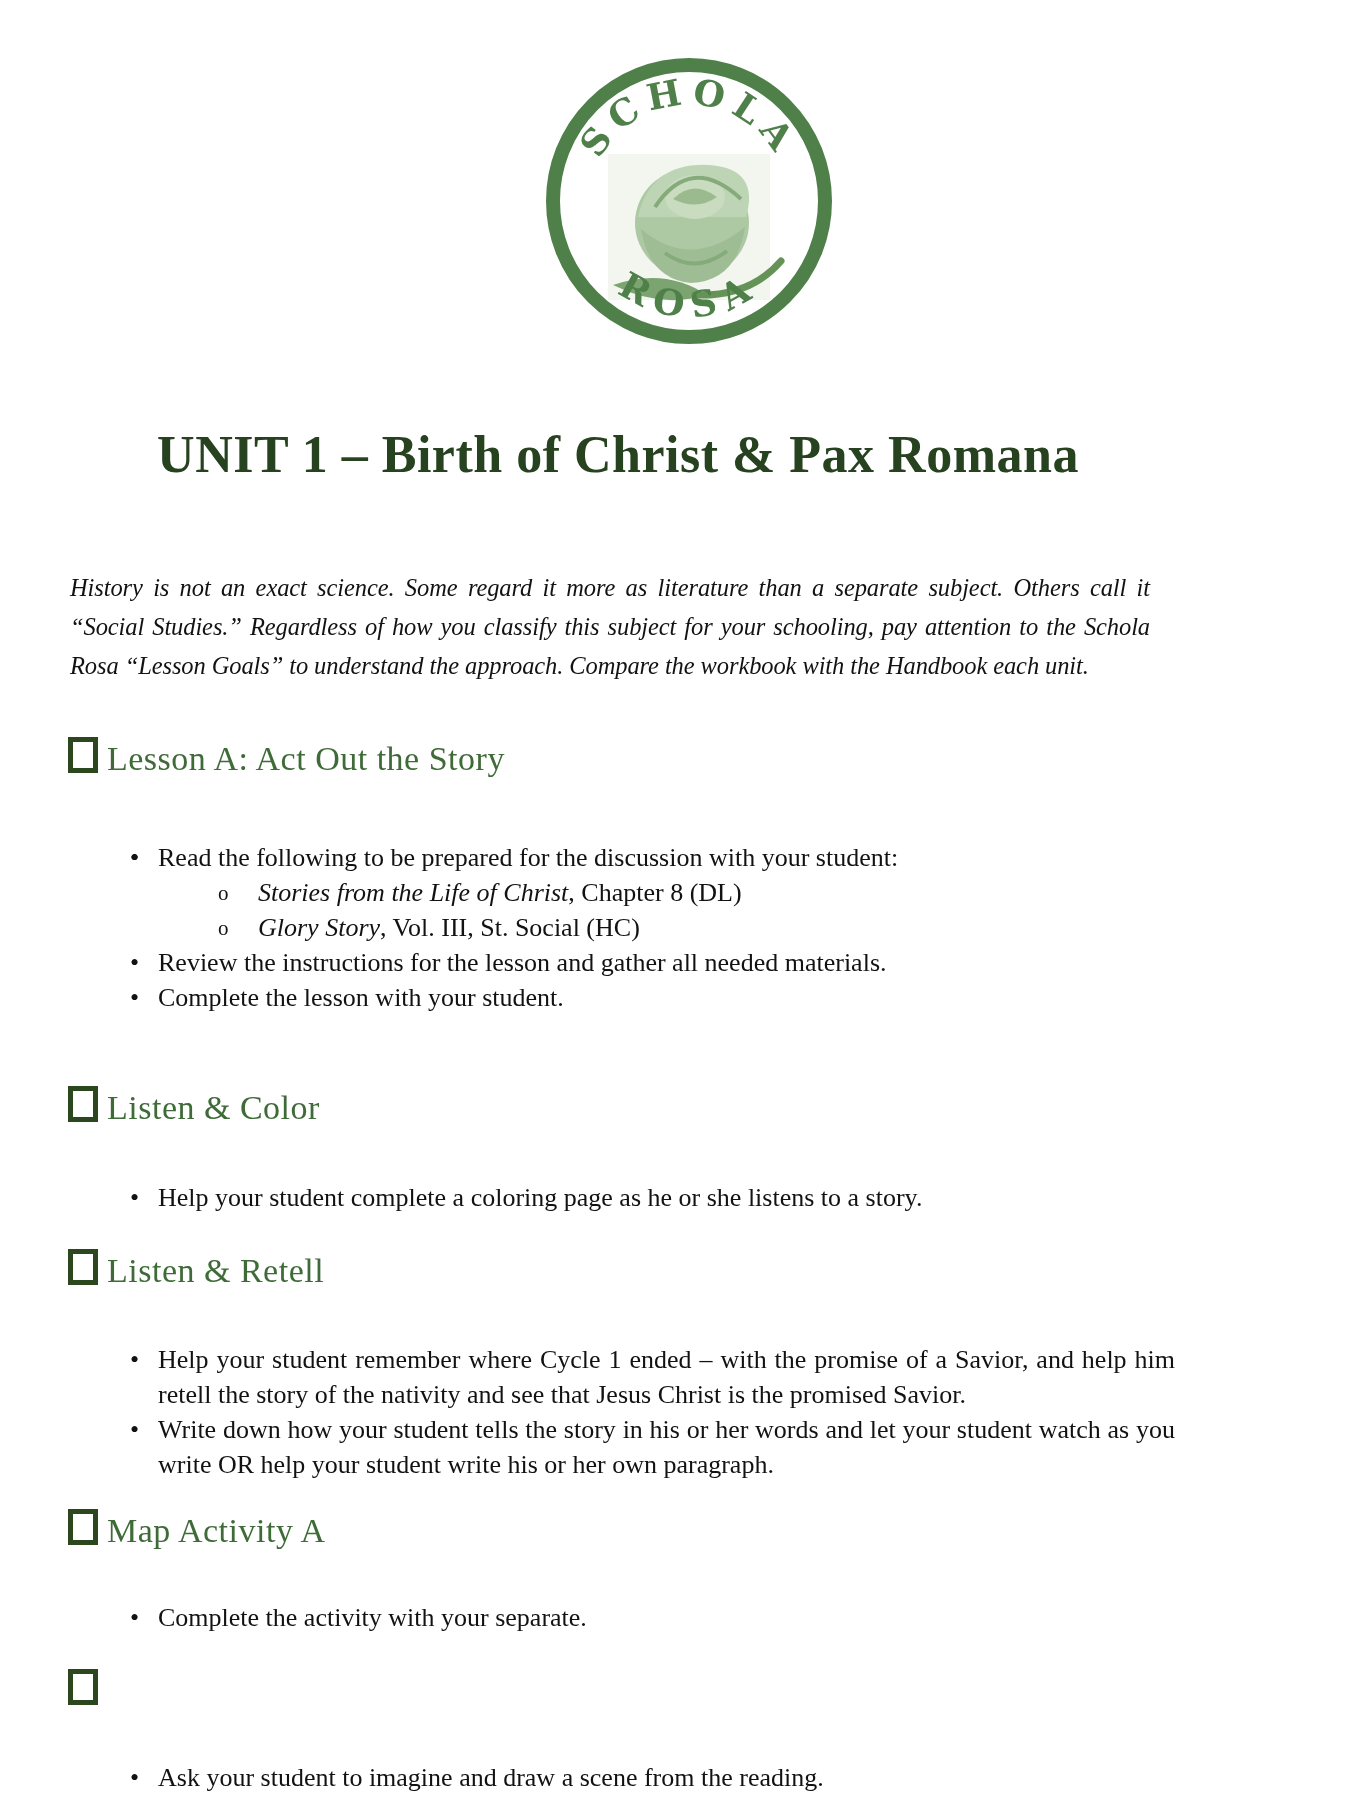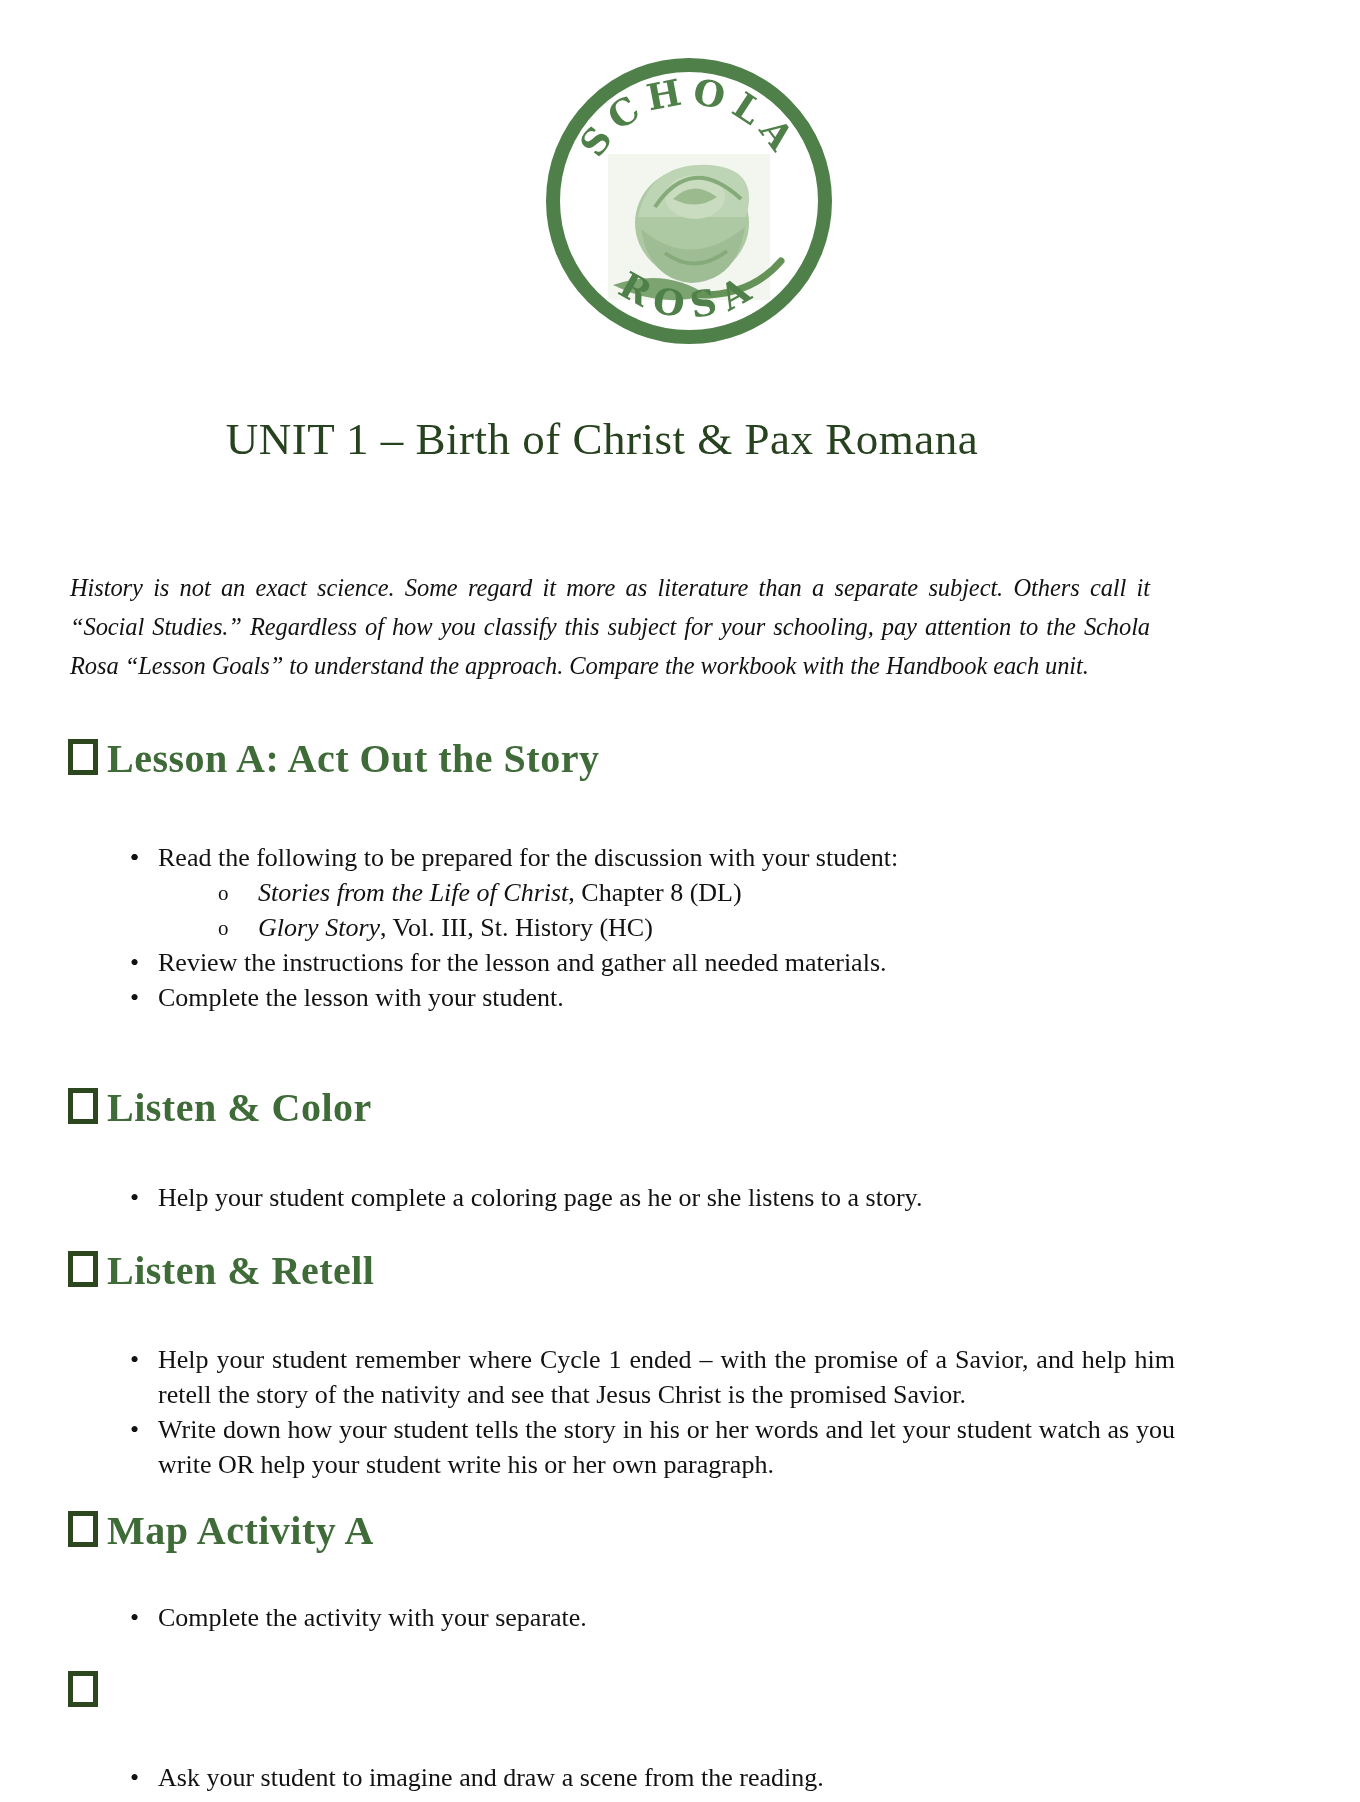--- a/index.html
+++ b/index.html
@@ -10,32 +10,32 @@
     --body-ink:#121212;
   }
   html,body{margin:0;padding:0;background:#ffffff;}
   .page{
     position:relative;width:1360px;height:1802px;background:#ffffff;overflow:hidden;
     font-family:"Liberation Serif", serif;color:var(--body-ink);
   }
   .logo{position:absolute;top:57px;left:545px;width:288px;height:288px;}
   .logo text{font-family:"DejaVu Serif", serif;font-weight:bold;fill:var(--logo-green);}
   .doc-title{
-    position:absolute;top:413px;left:62px;width:1080px;margin:0;
-    text-align:center;font-size:45px;line-height:52px;font-weight:normal;
+    position:absolute;top:413px;left:62px;width:1080px;margin:16px;
+    text-align:center;font-size:52px;line-height:52px;font-weight:bold;
     color:var(--title-green);letter-spacing:.5px;
   }
   .intro{
     position:absolute;top:560px;left:62px;width:1080px;margin:8px;
     font-style:italic;font-size:24.5px;line-height:39px;text-align:justify;
     letter-spacing:-0.1px;
   }
   .sec{position:absolute;left:62px;width:1140px;}
   .sec h2{
-    margin:0;font-weight:700;font-size:40px;line-height:46px;
+    margin:0;font-weight:400;font-size:34px;line-height:46px;
     color:var(--heading-green);letter-spacing:.5px;white-space:nowrap;
   }
   .cbx{
     display:inline-block;width:20px;height:26px;border:5px solid var(--checkbox-green);
     margin-left:6px;margin-right:9px;vertical-align:-3px;background:#ffffff;
   }
   .sec ul{list-style:none;margin:46px 0 0 28px;padding:0;width:1085px;}
   .sec li{
     position:relative;padding-left:68px;font-size:26px;line-height:35px;
     text-align:justify;margin:0;
@@ -80,21 +80,21 @@
 
   <p class="intro">History is not an exact science. Some regard it more as literature than a separate subject. Others call it “Social Studies.” Regardless of how you classify this subject for your schooling, pay attention to the Schola Rosa “Lesson Goals” to understand the approach. Compare the workbook with the Handbook each unit.</p>
 
   <div>
       <section class="sec" style="top: 736px;">
         <h2><span class="cbx"></span><span>Lesson A: Act Out the Story</span></h2>
         <ul style="margin-top: 58px;">
           <li class="lvl1"><span class="marker">•</span></li>
           <li class="lvl1"><span class="marker">•</span><span><span>Read the following to be prepared for the discussion with your student:</span></span></li>
           <li class="lvl2"><span class="marker">o</span><span><em>Stories from the Life of Christ</em><span>, Chapter 8 (DL)</span></span></li>
-          <li class="lvl2"><span class="marker">o</span><span><em>Glory Story</em><span>, Vol. III, St. History (HC)</span></span></li>
+          <li class="lvl2"><span class="marker">o</span><span><em>Glory Story</em><span>, Vol. III, St. Social (HC)</span></span></li>
           <li class="lvl1"><span class="marker">•</span><span><span>Review the instructions for the lesson and gather all needed materials.</span></span></li>
           <li class="lvl1"><span class="marker">•</span><span><span>Complete the lesson with your student.</span></span></li>
         </ul>
       </section>
       <section class="sec" style="top: 1085px;">
         <h2><span class="cbx"></span><span>Listen &amp; Color</span></h2>
         <ul style="margin-top: 49px;">
           <li class="lvl1"><span class="marker">•</span><span><span>Help your student complete a coloring page as he or she listens to a story.</span></span></li>
         </ul>
       </section>

